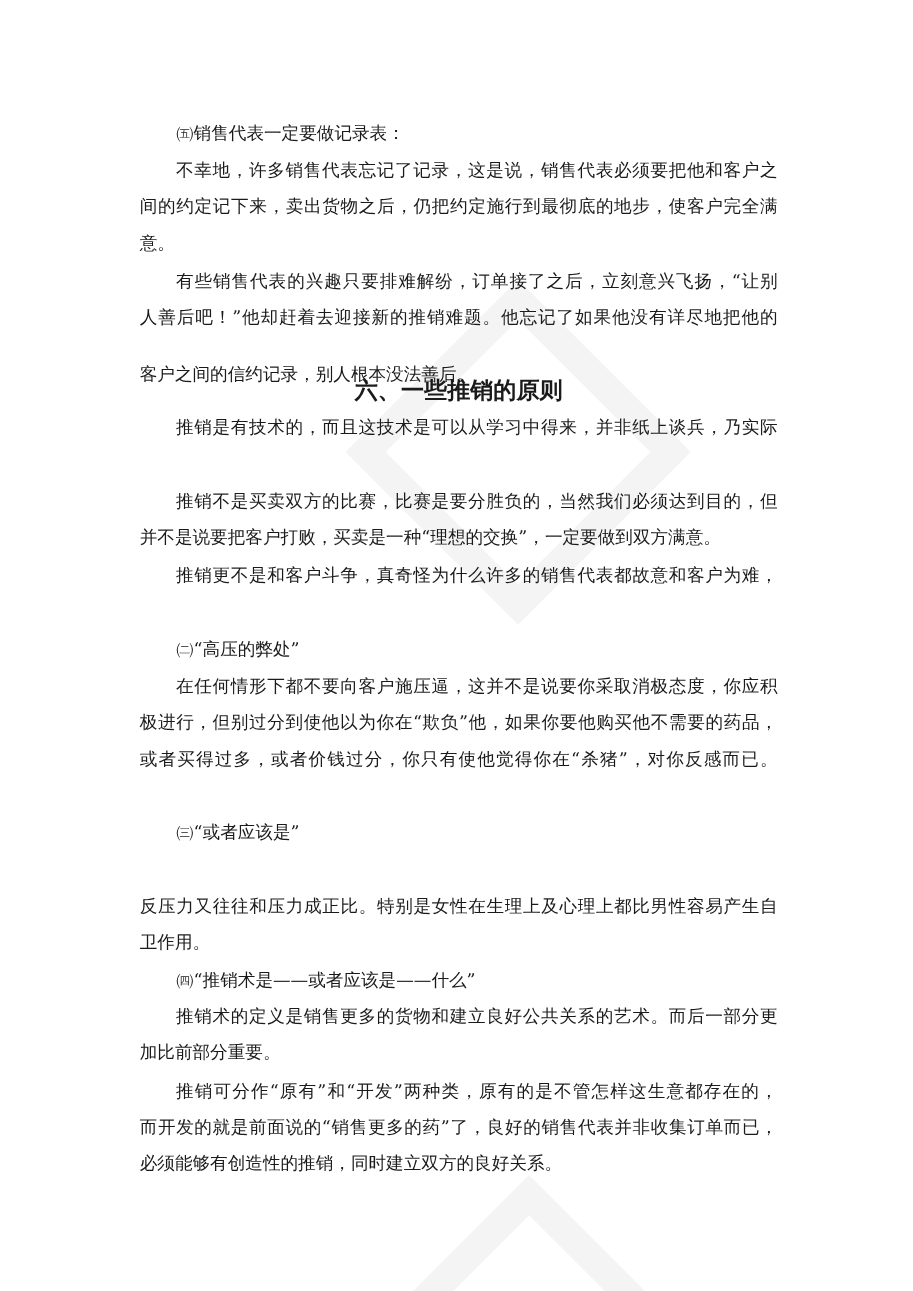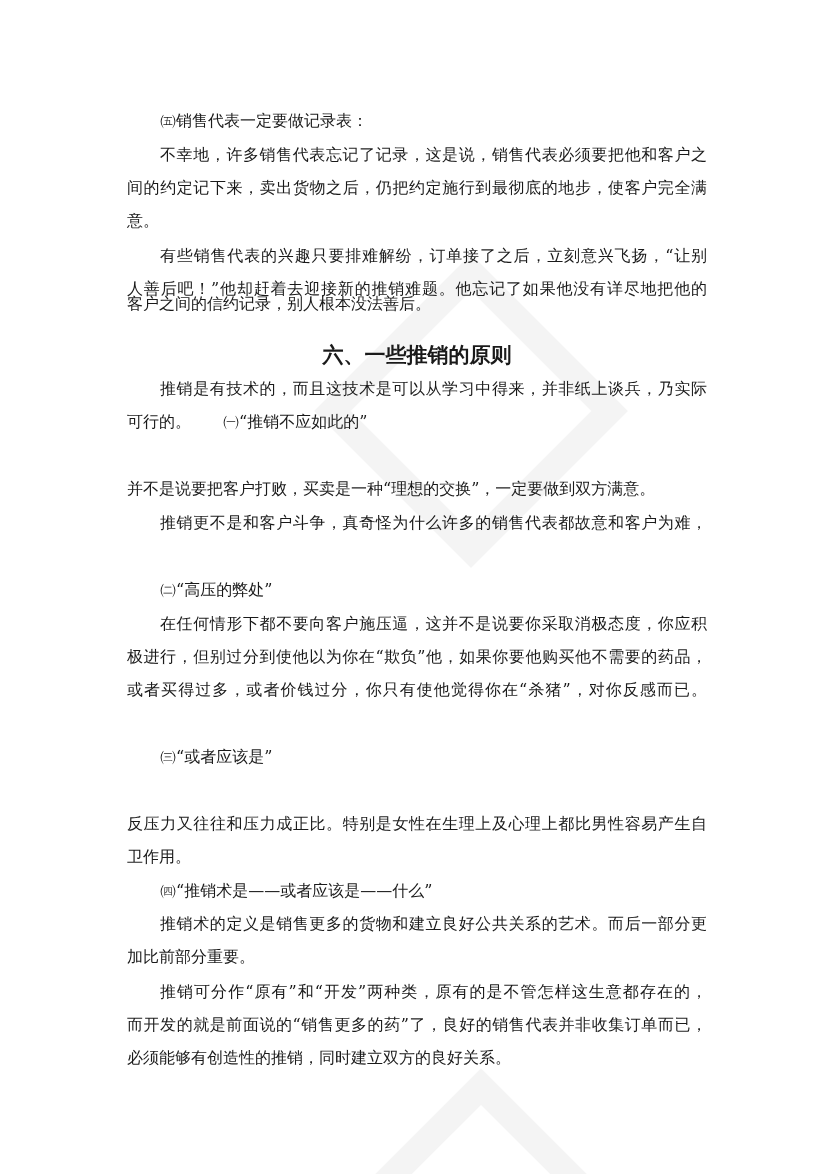--- a/index.html
+++ b/index.html
@@ -36,27 +36,27 @@
   <div class="watermark" style="left:380px; top:1110px; width:150px; height:150px;"></div>
 
   <div class="line indent last" style="top:109px;">㈤销售代表一定要做记录表：</div>
 
   <div class="line indent" style="top:143px;">不幸地，许多销售代表忘记了记录，这是说，销售代表必须要把他和客户之</div>
   <div class="line" style="top:176px;">间的约定记下来，卖出货物之后，仍把约定施行到最彻底的地步，使客户完全满</div>
   <div class="line last" style="top:209px;">意。</div>
 
   <div class="line indent" style="top:244px;">有些销售代表的兴趣只要排难解纷，订单接了之后，立刻意兴飞扬，“让别</div>
   <div class="line" style="top:277px;">人善后吧！”他却赶着去迎接新的推销难题。他忘记了如果他没有详尽地把他的</div>
-  <div class="line last" style="top:292px;">客户之间的信约记录，别人根本没法善后。</div>
+  <div class="line last" style="top:328px;">客户之间的信约记录，别人根本没法善后。</div>
 
   <div class="heading-center" style="top:343px;">六、一些推销的原则</div>
 
   <div class="line indent" style="top:377px;">推销是有技术的，而且这技术是可以从学习中得来，并非纸上谈兵，乃实际</div>
-  <div class="line last" style="top:410px;">可行的。　　㈠“推销不应如此的”</div>
 
+  <div class="line indent" style="top:444px;">推销不是买卖双方的比赛，比赛是要分胜负的，当然我们必须达到目的，但</div>
   <div class="line last" style="top:477px;">并不是说要把客户打败，买卖是一种“理想的交换”，一定要做到双方满意。</div>
 
   <div class="line indent" style="top:511px;">推销更不是和客户斗争，真奇怪为什么许多的销售代表都故意和客户为难，</div>
 
   <div class="line indent last" style="top:578px;">㈡“高压的弊处”</div>
 
   <div class="line indent" style="top:612px;">在任何情形下都不要向客户施压逼，这并不是说要你采取消极态度，你应积</div>
   <div class="line" style="top:645px;">极进行，但别过分到使他以为你在“欺负”他，如果你要他购买他不需要的药品，</div>
   <div class="line" style="top:678px;">或者买得过多，或者价钱过分，你只有使他觉得你在“杀猪”，对你反感而已。</div>
 

